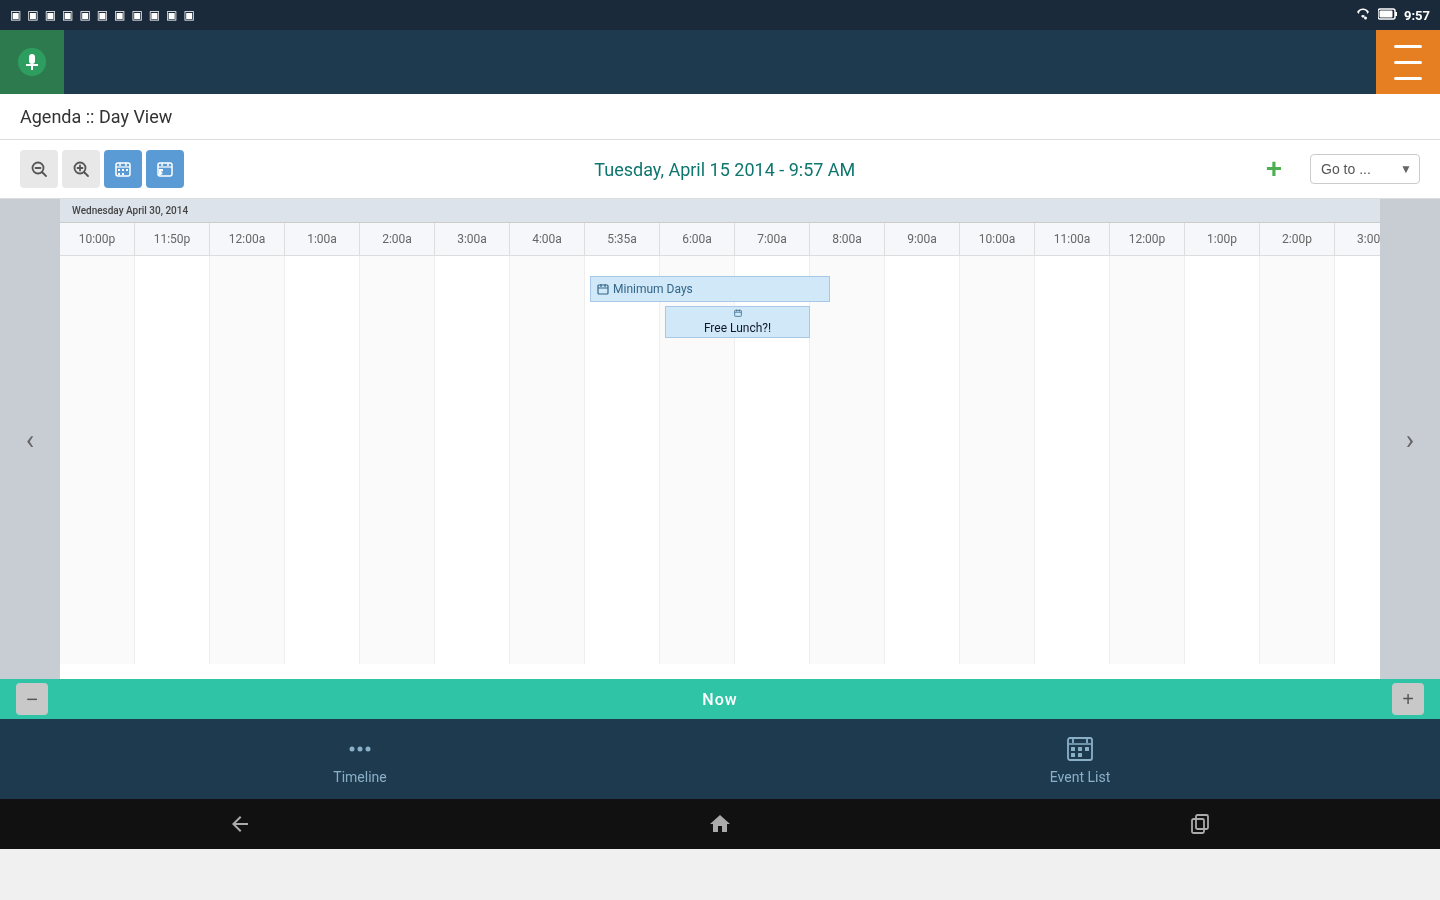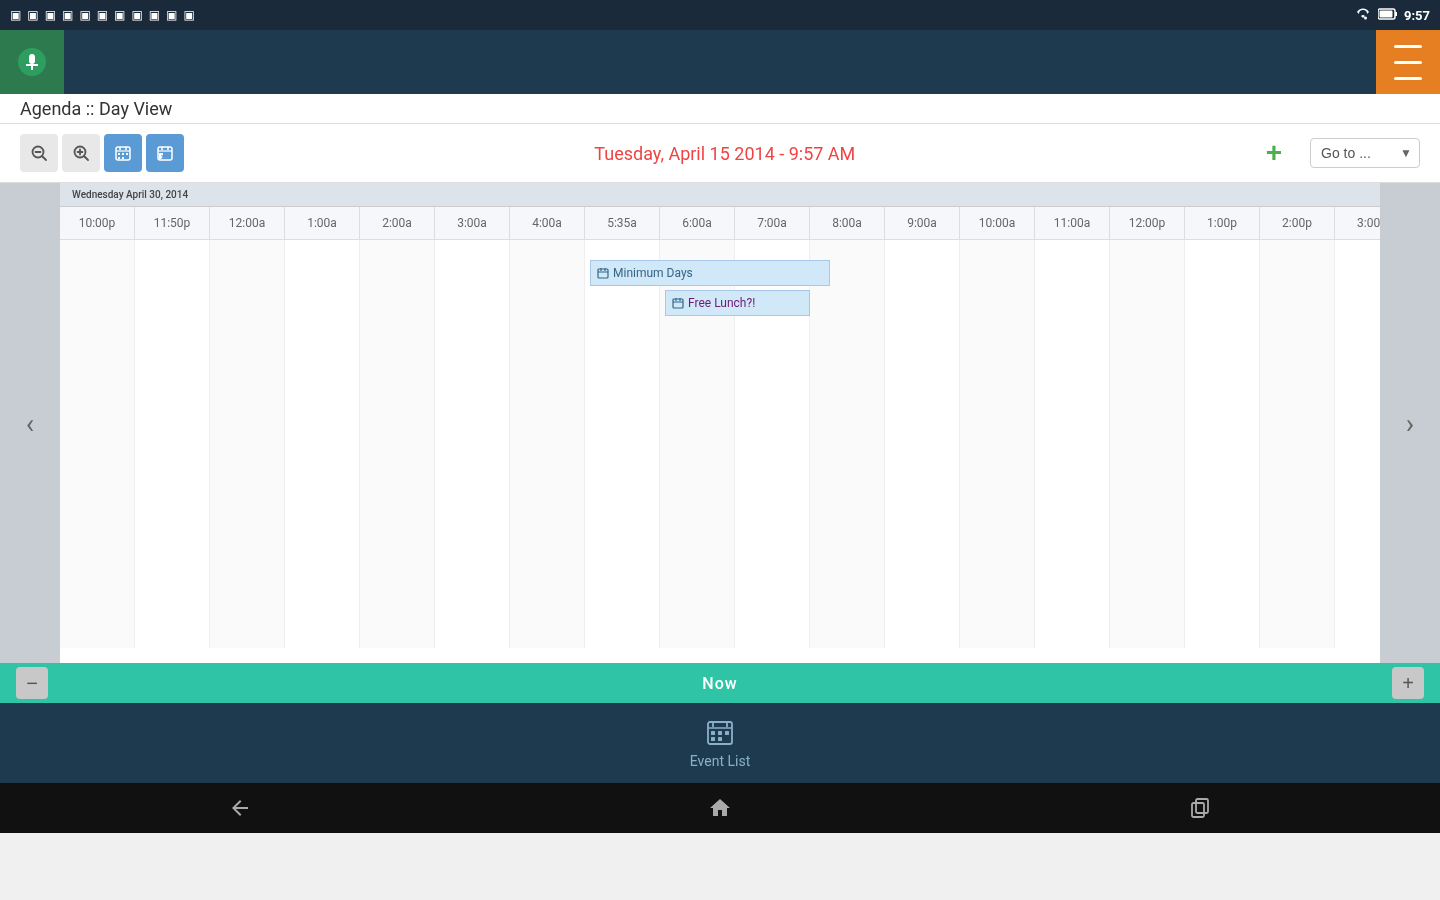--- a/index.html
+++ b/index.html
@@ -26,38 +26,38 @@
     #app-icon svg { width: 32px; height: 32px; }
     #menu-button {
       width: 64px; height: 64px; background: #e67e22;
       display: flex; align-items: center; justify-content: center; flex-shrink: 0; cursor: pointer;
     }
     .hamburger-line { width: 28px; height: 3px; background: white; margin: 4px 0; border-radius: 2px; }
 
     
     #page-title-bar {
       background: #fff; border-bottom: 1px solid #ddd;
-      padding: 4px 20px; display: flex; align-items: center;
+      padding: 12px 20px; display: flex; align-items: center;
     }
     #page-title { font-size: 18px; color: #333; font-weight: 400; }
 
     
     #toolbar {
       background: #fff; padding: 10px 20px;
       display: flex; align-items: center; justify-content: space-between;
       border-bottom: 1px solid #ddd;
     }
     .toolbar-left { display: flex; align-items: center; gap: 4px; }
     .tool-btn {
       width: 38px; height: 38px; border: none; background: #e8e8e8;
       border-radius: 4px; cursor: pointer; display: flex; align-items: center; justify-content: center;
       font-size: 16px; color: #555;
     }
     .tool-btn.active { background: #5b9bd5; color: white; }
-    .toolbar-center { font-size: 18px; color: #ef4444; font-weight: 400; }
+    .toolbar-center { font-size: 18px; color: #0f766e; font-weight: 400; }
     .toolbar-right { display: flex; align-items: center; gap: 8px; }
     #add-event-btn {
       background: none; border: none; cursor: pointer;
       font-size: 28px; color: #4caf50; font-weight: bold; line-height: 1;
     }
     #goto-select {
       padding: 6px 10px; border: 1px solid #ccc; border-radius: 4px;
       font-size: 14px; color: #555; background: #fff; cursor: pointer;
       appearance: none; -webkit-appearance: none; min-width: 110px;
     }
@@ -110,22 +110,22 @@
     .event-item {
       position: absolute; border-radius: 0; padding: 2px 6px;
       font-size: 12px; display: flex; align-items: center; gap: 4px;
       cursor: pointer; z-index: 10; white-space: nowrap; overflow: hidden;
     }
     .event-minimum-days {
       background: #d0e8f8; border: 1px solid #a8c8e8; color: #336688;
       top: 20px; left: 530px; width: 240px; height: 26px;
     }
     .event-free-lunch {
-      background: #d0e8f8; border: 1px solid #a8c8e8; color: #701a75;
-      top: 50px; left: 605px; width: 145px; height: 26px;
+      background: #d0e8f8; border: 1px solid #a8c8e8; color: #0f172a;
+      top: 50px; left: 605px; width: 145px; height: 32px; flex-direction: column;
     }
 
     
     #now-bar {
       width: 100%; height: 40px; background: #2ec4a5;
       display: flex; align-items: center; justify-content: space-between;
       padding: 0 16px;
     }
     #now-minus, #now-plus {
       width: 32px; height: 32px; background: #c8c8c8; border-radius: 4px;
@@ -342,20 +342,28 @@
 
 <div id="now-bar">
   <button id="now-minus">−</button>
   <span id="now-label">Now</span>
   <button id="now-plus">+</button>
 </div>
 
 <div id="bottom-nav">
   <div class="nav-item">
     <svg viewBox="0 0 32 32" fill="none">
+      <circle cx="8" cy="16" r="2.5" fill="#8ab0c8"></circle>
+      <circle cx="16" cy="16" r="2.5" fill="#8ab0c8"></circle>
+      <circle cx="24" cy="16" r="2.5" fill="#8ab0c8"></circle>
+    </svg>
+    <span>Timeline</span>
+  </div>
+  <div class="nav-item">
+    <svg viewBox="0 0 32 32" fill="none">
       <rect x="4" y="5" width="24" height="22" rx="2" stroke="#8ab0c8" stroke-width="1.8"></rect>
       <line x1="4" y1="11" x2="28" y2="11" stroke="#8ab0c8" stroke-width="1.5"></line>
       <line x1="9" y1="5" x2="9" y2="10" stroke="#8ab0c8" stroke-width="1.8"></line>
       <line x1="23" y1="5" x2="23" y2="10" stroke="#8ab0c8" stroke-width="1.8"></line>
       <rect x="7" y="14" width="4" height="4" fill="#8ab0c8" rx="0.5"></rect>
       <rect x="14" y="14" width="4" height="4" fill="#8ab0c8" rx="0.5"></rect>
       <rect x="21" y="14" width="4" height="4" fill="#8ab0c8" rx="0.5"></rect>
       <rect x="7" y="20" width="4" height="4" fill="#8ab0c8" rx="0.5"></rect>
       <rect x="14" y="20" width="4" height="4" fill="#8ab0c8" rx="0.5"></rect>
     </svg>

